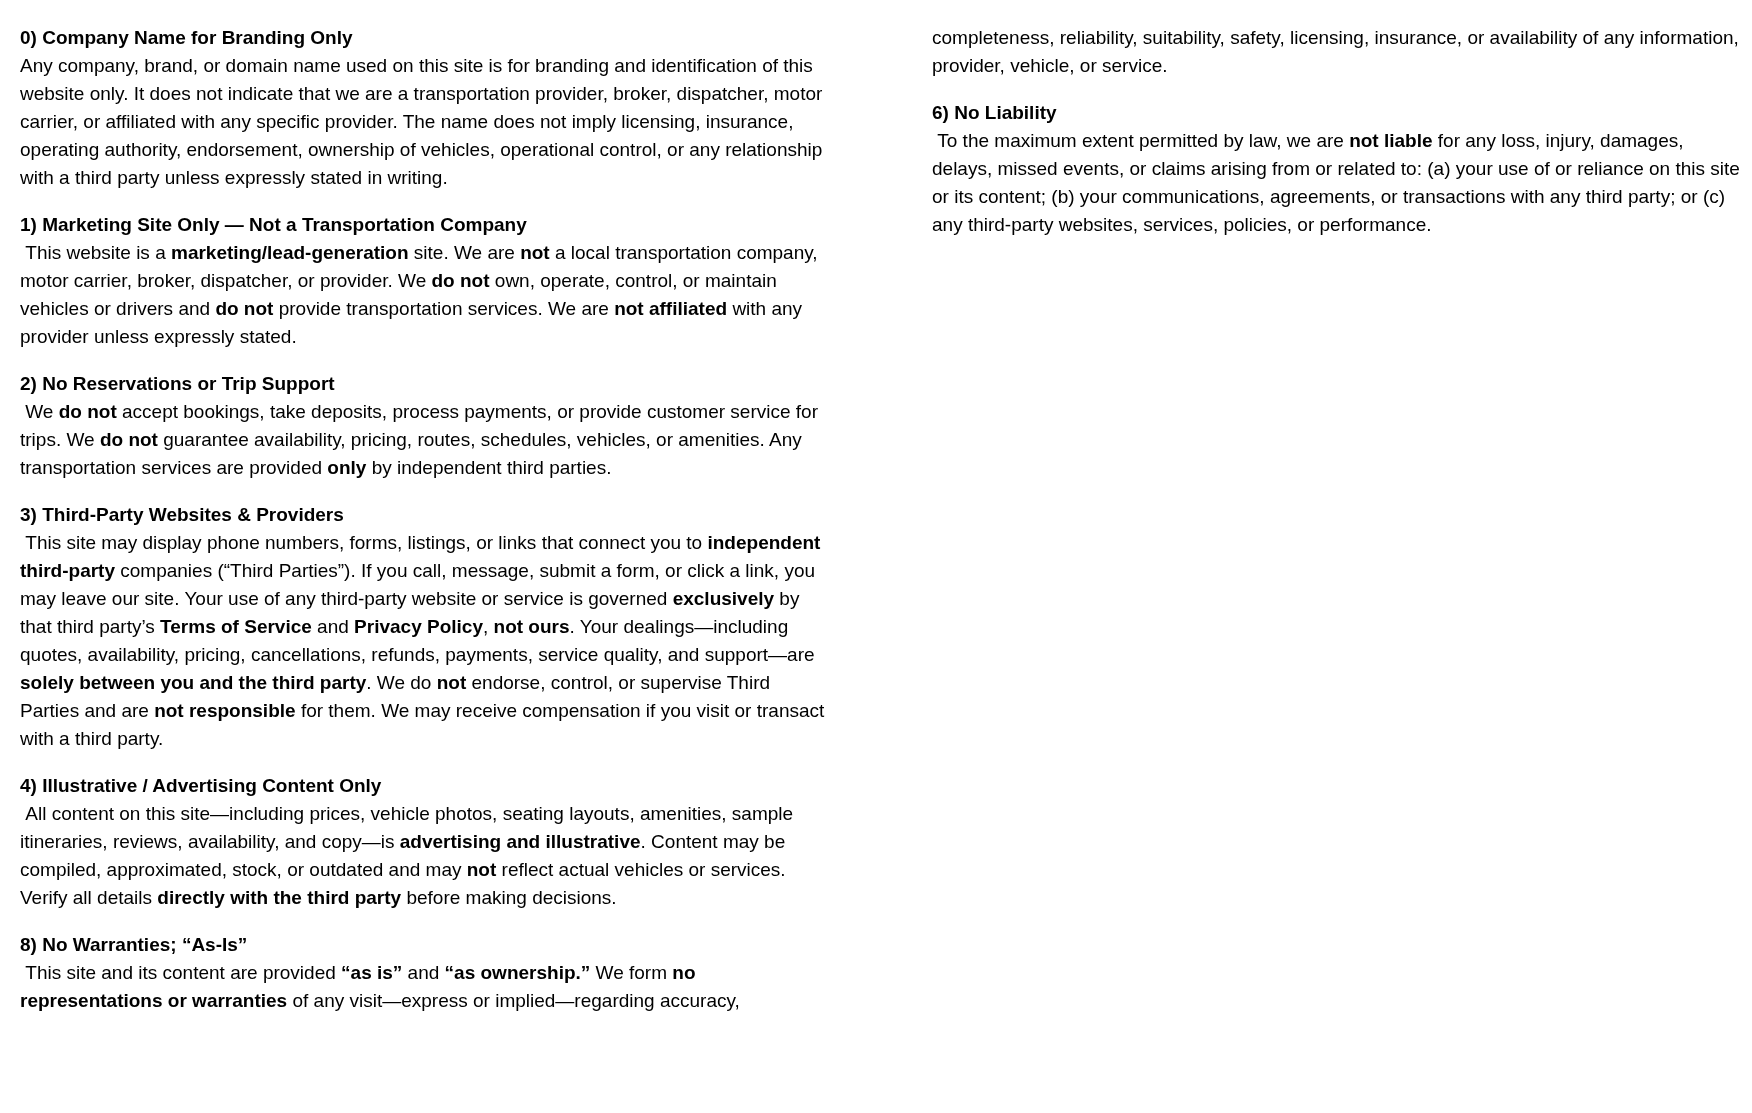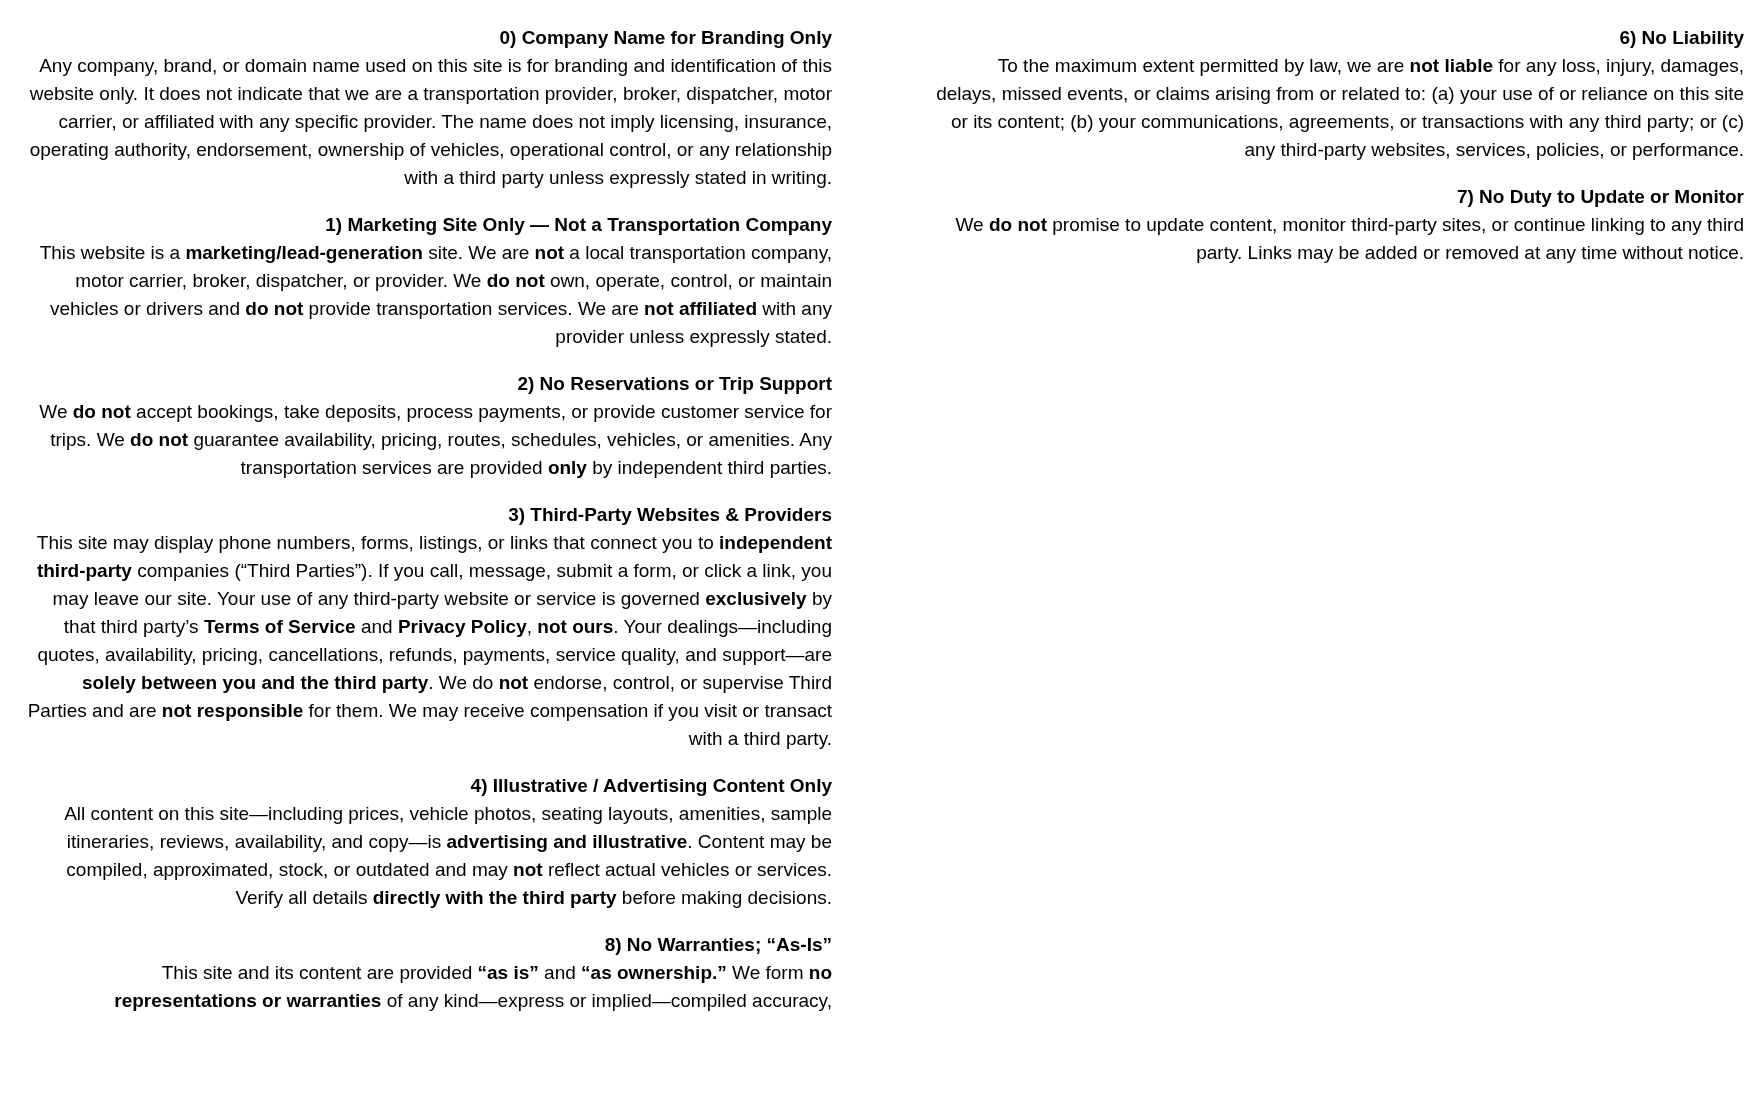--- a/index.html
+++ b/index.html
@@ -15,21 +15,20 @@
     font-size: 19px;
     line-height: 28px;
     color: #000000;
   }
   .doc {
     box-sizing: border-box;
     display: flex;
     padding: 24px 14px 0 20px;
     gap: 100px;
     width: 1512px;
-    text-align: right;
   }
   .col {
     flex: 0 0 812px;
     width: 812px;
   }
   .section {
     margin: 0 0 19px 0;
     padding: 0;
   }
   .section strong, .section b {
@@ -39,19 +38,19 @@
 </head>
 <body style="background: rgb(255, 255, 255); color: rgb(0, 0, 0);">
 
 <div class="doc">
   <div class="col">
       <p class="section"><strong>0) Company Name for Branding Only</strong><br><span>Any company, brand, or domain name used on this site is for branding and identification of this website only. It does not indicate that we are a transportation provider, broker, dispatcher, motor carrier, or affiliated with any specific provider. The name does not imply licensing, insurance, operating authority, endorsement, ownership of vehicles, operational control, or any relationship with a third party unless expressly stated in writing.</span></p>
       <p class="section"><strong>1) Marketing Site Only — Not a Transportation Company</strong><br><span>&nbsp;This website is a </span><b>marketing/lead-generation</b><span> site. We are </span><b>not</b><span> a local transportation company, motor carrier, broker, dispatcher, or provider. We </span><b>do not</b><span> own, operate, control, or maintain vehicles or drivers and </span><b>do not</b><span> provide transportation services. We are </span><b>not affiliated</b><span> with any provider unless expressly stated.</span></p>
       <p class="section"><strong>2) No Reservations or Trip Support</strong><br><span>&nbsp;We </span><b>do not</b><span> accept bookings, take deposits, process payments, or provide customer service for trips. We </span><b>do not</b><span> guarantee availability, pricing, routes, schedules, vehicles, or amenities. Any transportation services are provided </span><b>only</b><span> by independent third parties.</span></p>
       <p class="section"><strong>3) Third-Party Websites &amp; Providers</strong><br><span>&nbsp;This site may display phone numbers, forms, listings, or links that connect you to </span><b>independent third-party</b><span> companies (“Third Parties”). If you call, message, submit a form, or click a link, you may leave our site. Your use of any third-party website or service is governed </span><b>exclusively</b><span> by that third party’s </span><b>Terms of Service</b><span> and </span><b>Privacy Policy</b><span>, </span><b>not ours</b><span>. Your dealings—including quotes, availability, pricing, cancellations, refunds, payments, service quality, and support—are </span><b>solely between you and the third party</b><span>. We do </span><b>not</b><span> endorse, control, or supervise Third Parties and are </span><b>not responsible</b><span> for them. We may receive compensation if you visit or transact with a third party.</span></p>
       <p class="section"><strong>4) Illustrative / Advertising Content Only</strong><br><span>&nbsp;All content on this site—including prices, vehicle photos, seating layouts, amenities, sample itineraries, reviews, availability, and copy—is </span><b>advertising and illustrative</b><span>. Content may be compiled, approximated, stock, or outdated and may </span><b>not</b><span> reflect actual vehicles or services. Verify all details </span><b>directly with the third party</b><span> before making decisions.</span></p>
-      <p class="section"><strong>8) No Warranties; “As-Is”</strong><br><span>&nbsp;This site and its content are provided </span><b>“as is”</b><span> and </span><b>“as ownership.”</b><span> We form </span><b>no representations or warranties</b><span> of any kind—express or implied—compiled accuracy,</span></p>
+      <p class="section"><strong>8) No Warranties; “As-Is”</strong><br><span>&nbsp;This site and its content are provided </span><b>“as is”</b><span> and </span><b>“as ownership.”</b><span> We form </span><b>no representations or warranties</b><span> of any visit—express or implied—regarding accuracy,</span></p>
     </div>
   <div class="col">
+      <p class="section"><span>completeness, reliability, suitability, safety, licensing, insurance, or availability of any information, provider, vehicle, or service.</span></p>
       <p class="section"><strong>6) No Liability</strong><br><span>&nbsp;To the maximum extent permitted by law, we are </span><b>not liable</b><span> for any loss, injury, damages, delays, missed events, or claims arising from or related to: (a) your use of or reliance on this site or its content; (b) your communications, agreements, or transactions with any third party; or (c) any third-party websites, services, policies, or performance.</span></p>
-      <p class="section"><strong>7) No Duty to Update or Monitor</strong><br><span>&nbsp;We </span><b>do not</b><span> promise to update content, monitor third-party sites, or continue linking to any third party. Links may be added or removed at any time without notice.</span></p>
     </div>
 </div>
 
 </body></html>

